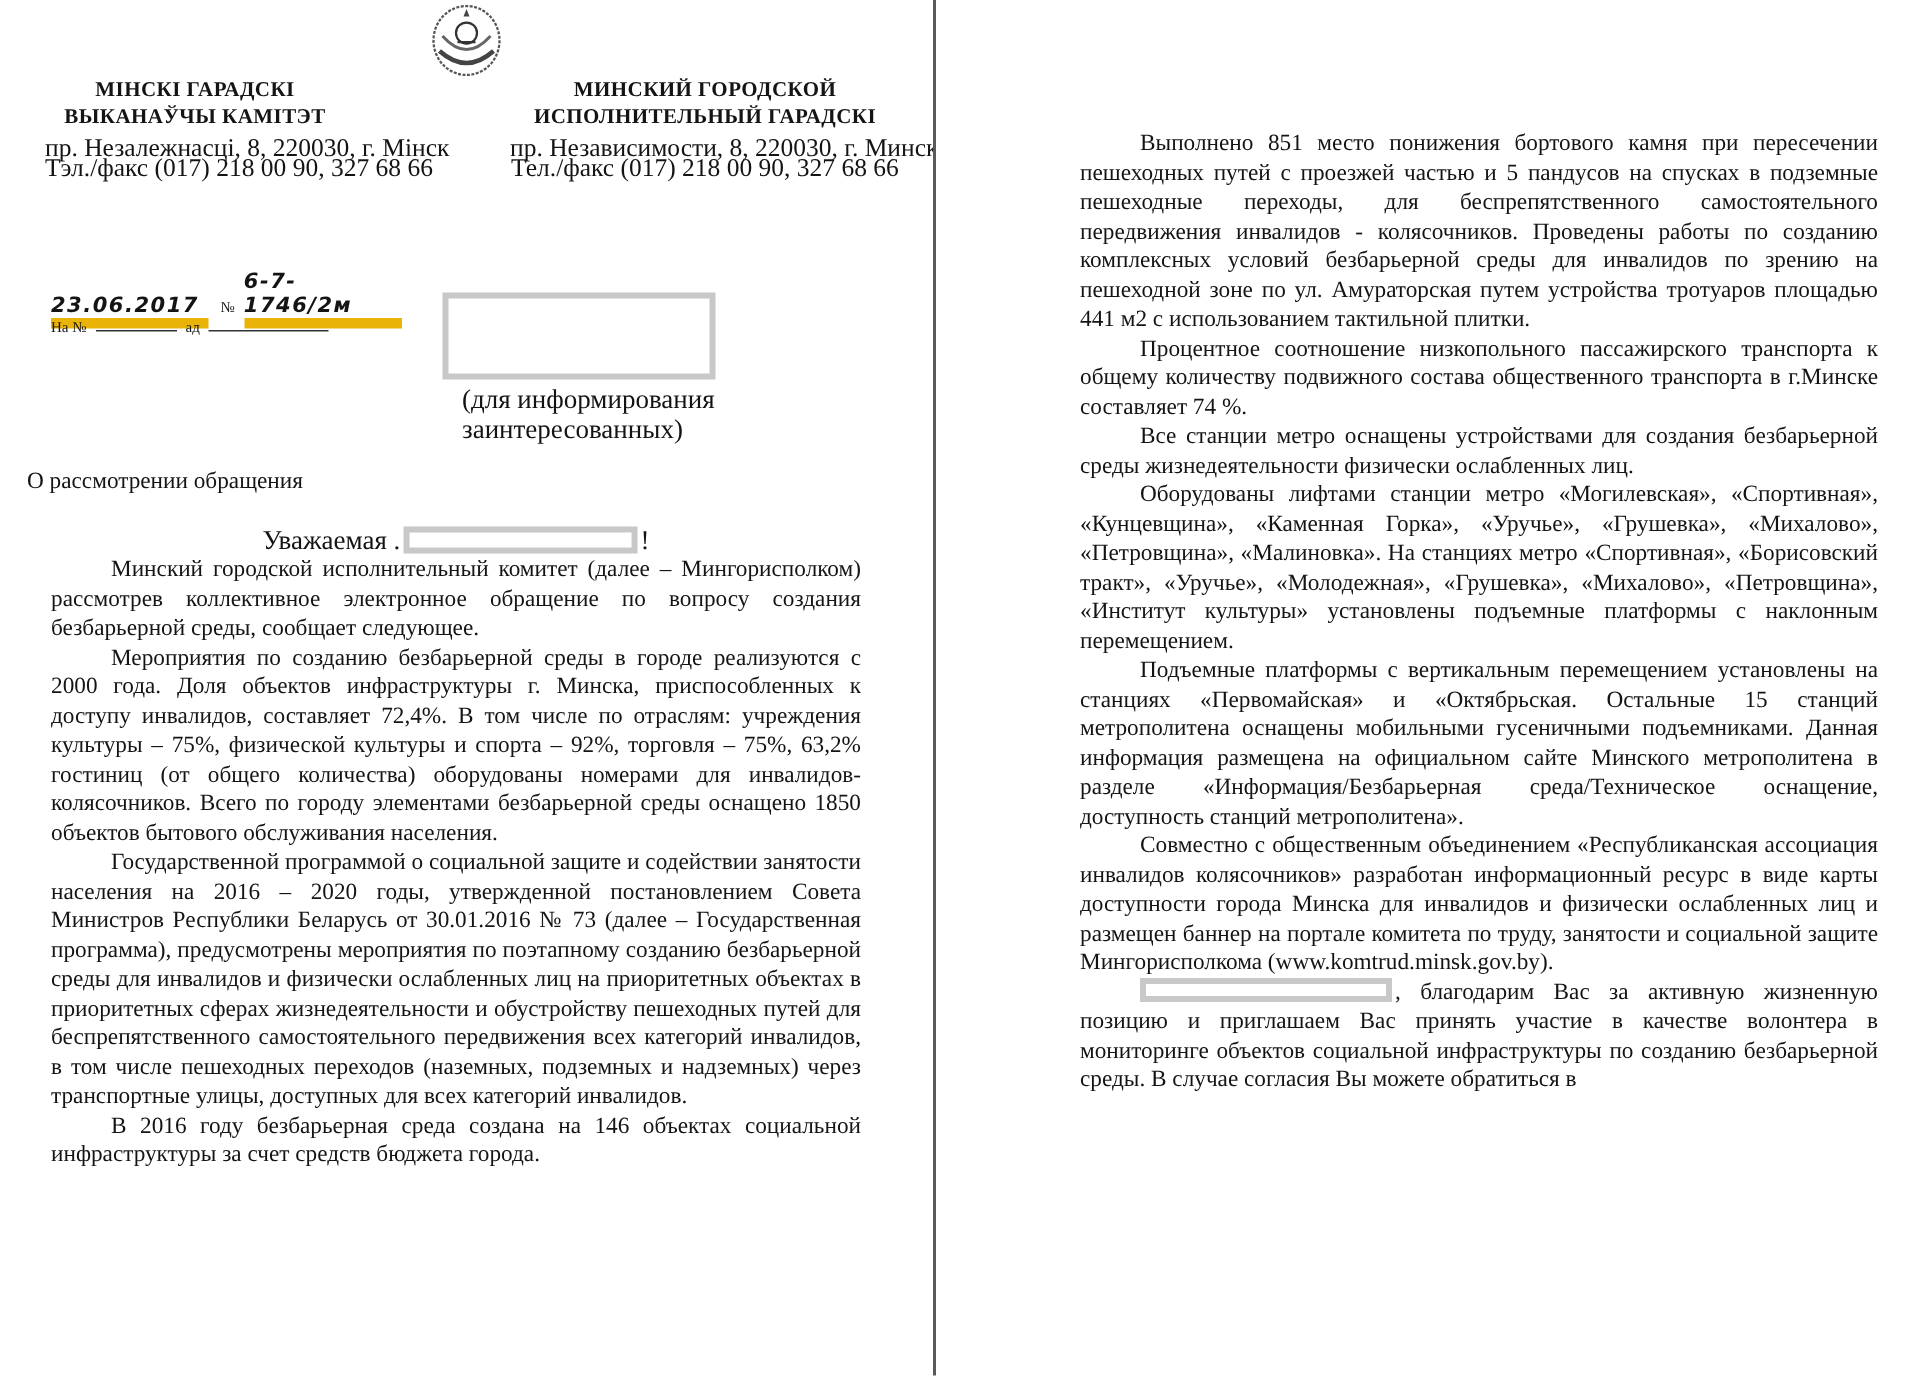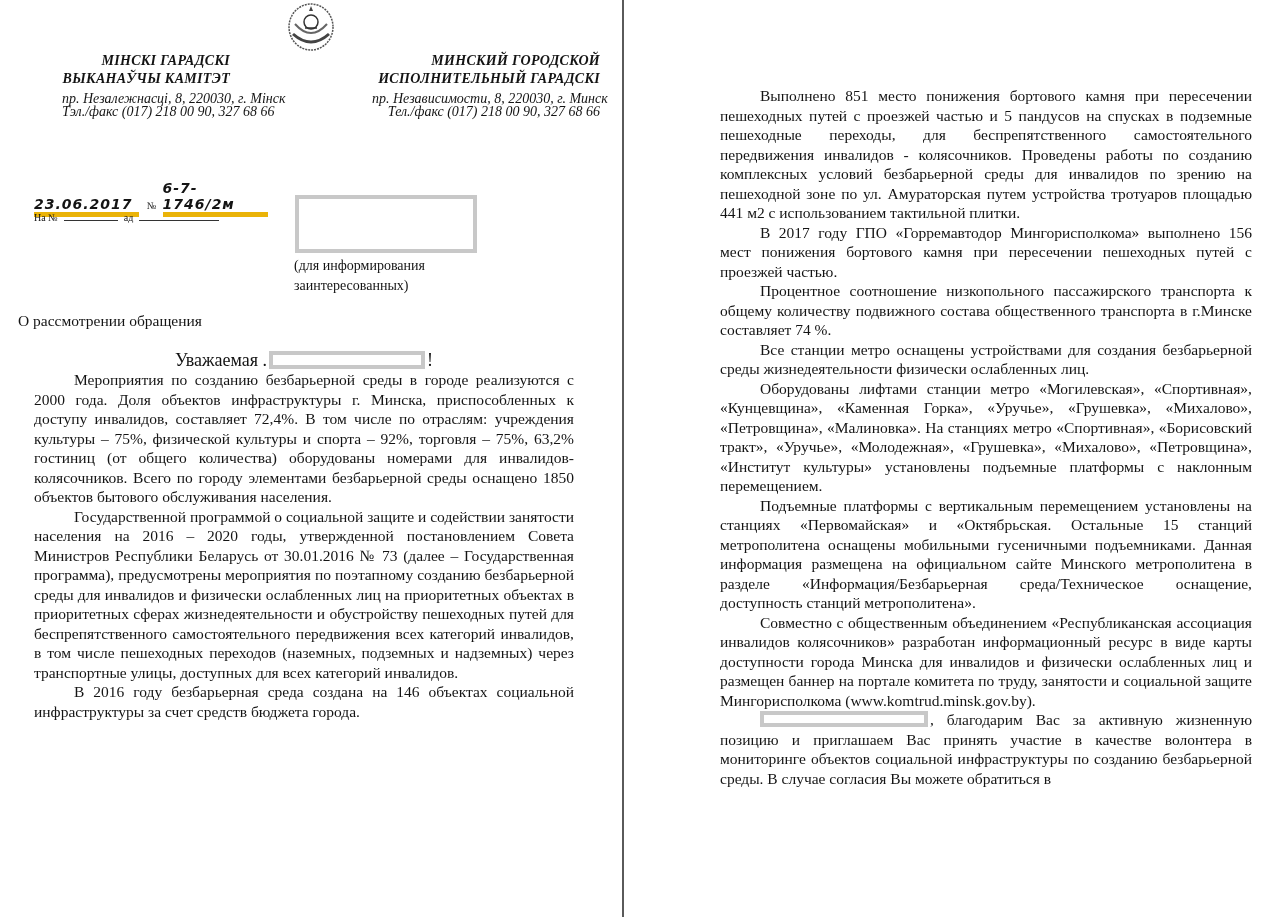--- a/index.html
+++ b/index.html
@@ -5,40 +5,40 @@
   html, body { margin: 0; padding: 0; background: #ffffff; }
   body { width: 1280px; height: 917px; position: relative; overflow: hidden;
          font-family: "Liberation Serif", "DejaVu Serif", serif; color: #141414; }
   .page { position: absolute; top: 0; height: 917px; background: #fff; }
   .page-left { left: 0; width: 622px; }
   .page-right { left: 624px; width: 656px; }
   .divider { position: absolute; left: 622px; top: 0; width: 2px; height: 917px; background: #5a5a5a; }
 
   
   .emblem { position: absolute; left: 283px; top: 2px; width: 56px; height: 50px; }
-  .head-col { position: absolute; top: 52px; text-align: right; font-style: italic; }
+  .head-col { position: absolute; top: 52px; text-align: center; }
   .head-col.by { left: 30px; width: 200px; }
   .head-col.ru { left: 340px; width: 260px; }
   .head-title { font-weight: bold; font-size: 14px; line-height: 18px; letter-spacing: 0.3px; }
-  .head-small { font-size: 14px; line-height: 13px; margin-top: 4px; margin-left: 32px; }
+  .head-small { font-size: 17px; line-height: 13px; margin-top: 4px; }
   .head-small div { white-space: nowrap; }
 
   .regline { position: absolute; left: 34px; top: 180px; font-size: 14px; }
   .reg-date, .reg-num { font-family: "DejaVu Sans", sans-serif; font-style: italic; font-weight: bold;
-            font-size: 14px; border-bottom: 5px solid #eab308; display: inline-block; letter-spacing: 1px; }
+            font-size: 14px; border-bottom: 7px solid #eab308; display: inline-block; letter-spacing: 1px; }
   .reg-date { width: 105px; }
   .reg-num { width: 105px; }
   .reg-no-label { font-size: 10px; margin: 0 6px 0 8px; }
   .onno { position: absolute; left: 34px; top: 212px; font-size: 10px; }
   .blank { display: inline-block; border-bottom: 1px solid #333; width: 54px; height: 8px; margin: 0 6px; }
   .blank.long { width: 80px; }
 
   .redact { position: absolute; border: 4px solid #c8c8c8; background: #fff; box-sizing: border-box; }
   .addr-box { left: 295px; top: 195px; width: 182px; height: 58px; }
-  .addr-note { position: absolute; left: 294px; top: 256px; font-size: 14px; line-height: 20px; }
+  .addr-note { position: absolute; left: 308px; top: 256px; font-size: 18px; line-height: 20px; }
 
   .subject { position: absolute; left: 18px; top: 312px; font-size: 15.5px; }
   .salut { position: absolute; left: 175px; top: 350px; font-size: 18px; }
   .salut-box { display: inline-block; width: 156px; height: 18px; border: 4px solid #c8c8c8; box-sizing: border-box;
                vertical-align: -3px; margin: 0 2px; }
 
   .body-text { position: absolute; font-size: 15.5px; line-height: 19.5px; text-align: justify; }
   .left-body { left: 34px; top: 370px; width: 540px; }
   .right-body { left: 720px; top: 62px; width: 532px; margin-top: 24px; }
   .body-text p { margin: 0; text-indent: 40px; text-align: justify; }
@@ -89,31 +89,31 @@
     <div>заинтересованных)</div>
   </div>
 
   <div class="subject">О рассмотрении обращения</div>
 
   <div class="salut">
     <span>Уважаемая .</span><span class="salut-box"></span><span>!</span>
   </div>
 
   <div class="body-text left-body">
+    <p>Минский городской исполнительный комитет (далее – Мингорисполком) рассмотрев коллективное электронное обращение по вопросу создания безбарьерной среды, сообщает следующее.</p>
     <p>Мероприятия по созданию безбарьерной среды в городе реализуются с 2000 года. Доля объектов инфраструктуры г. Минска, приспособленных к доступу инвалидов, составляет 72,4%. В том числе по отраслям: учреждения культуры – 75%, физической культуры и спорта – 92%, торговля – 75%, 63,2% гостиниц (от общего количества) оборудованы номерами для инвалидов-колясочников. Всего по городу элементами безбарьерной среды оснащено 1850 объектов бытового обслуживания населения.</p>
     <p>Государственной программой о социальной защите и содействии занятости населения на 2016 – 2020 годы, утвержденной постановлением Совета Министров Республики Беларусь от 30.01.2016 № 73 (далее – Государственная программа), предусмотрены мероприятия по поэтапному созданию безбарьерной среды для инвалидов и физически ослабленных лиц на приоритетных объектах в приоритетных сферах жизнедеятельности и обустройству пешеходных путей для беспрепятственного самостоятельного передвижения всех категорий инвалидов, в том числе пешеходных переходов (наземных, подземных и надземных) через транспортные улицы, доступных для всех категорий инвалидов.</p>
     <p>В 2016 году безбарьерная среда создана на 146 объектах социальной инфраструктуры за счет средств бюджета города.</p>
   </div>
 </div>
 
 <div class="divider"></div>
 
 <div class="page page-right"></div>
 <div class="body-text right-body">
   <p>Выполнено 851 место понижения бортового камня при пересечении пешеходных путей с проезжей частью и 5 пандусов на спусках в подземные пешеходные переходы, для беспрепятственного самостоятельного передвижения инвалидов - колясочников. Проведены работы по созданию комплексных условий безбарьерной среды для инвалидов по зрению на пешеходной зоне по ул. Амураторская путем устройства тротуаров площадью 441 м2 с использованием тактильной плитки.</p>
-  <p>В 2017 году ГПО «Горремавтодор Мингорисполкома» выполнено 156 мест понижения бортового камня при пересечении пешеходных путей с проезжей частью.</p>
   <p>Процентное соотношение низкопольного пассажирского транспорта к общему количеству подвижного состава общественного транспорта в г.Минске составляет 74 %.</p>
   <p>Все станции метро оснащены устройствами для создания безбарьерной среды жизнедеятельности физически ослабленных лиц.</p>
   <p>Оборудованы лифтами станции метро «Могилевская», «Спортивная», «Кунцевщина», «Каменная Горка», «Уручье», «Грушевка», «Михалово», «Петровщина», «Малиновка». На станциях метро «Спортивная», «Борисовский тракт», «Уручье», «Молодежная», «Грушевка», «Михалово», «Петровщина», «Институт культуры» установлены подъемные платформы с наклонным перемещением.</p>
   <p>Подъемные платформы с вертикальным перемещением установлены на станциях «Первомайская» и «Октябрьская. Остальные 15 станций метрополитена оснащены мобильными гусеничными подъемниками. Данная информация размещена на официальном сайте Минского метрополитена в разделе «Информация/Безбарьерная среда/Техническое оснащение, доступность станций метрополитена».</p>
   <p>Совместно с общественным объединением «Республиканская ассоциация инвалидов колясочников» разработан информационный ресурс в виде карты доступности города Минска для инвалидов и физически ослабленных лиц и размещен баннер на портале комитета по труду, занятости и социальной защите Мингорисполкома (www.komtrud.minsk.gov.by).</p>
   <p><span class="greet-box"></span><span>, благодарим Вас за активную жизненную позицию и приглашаем Вас принять участие в качестве волонтера в мониторинге объектов социальной инфраструктуры по созданию безбарьерной среды. В случае согласия Вы можете обратиться в</span></p>
 </div>
 
 </body></html>

